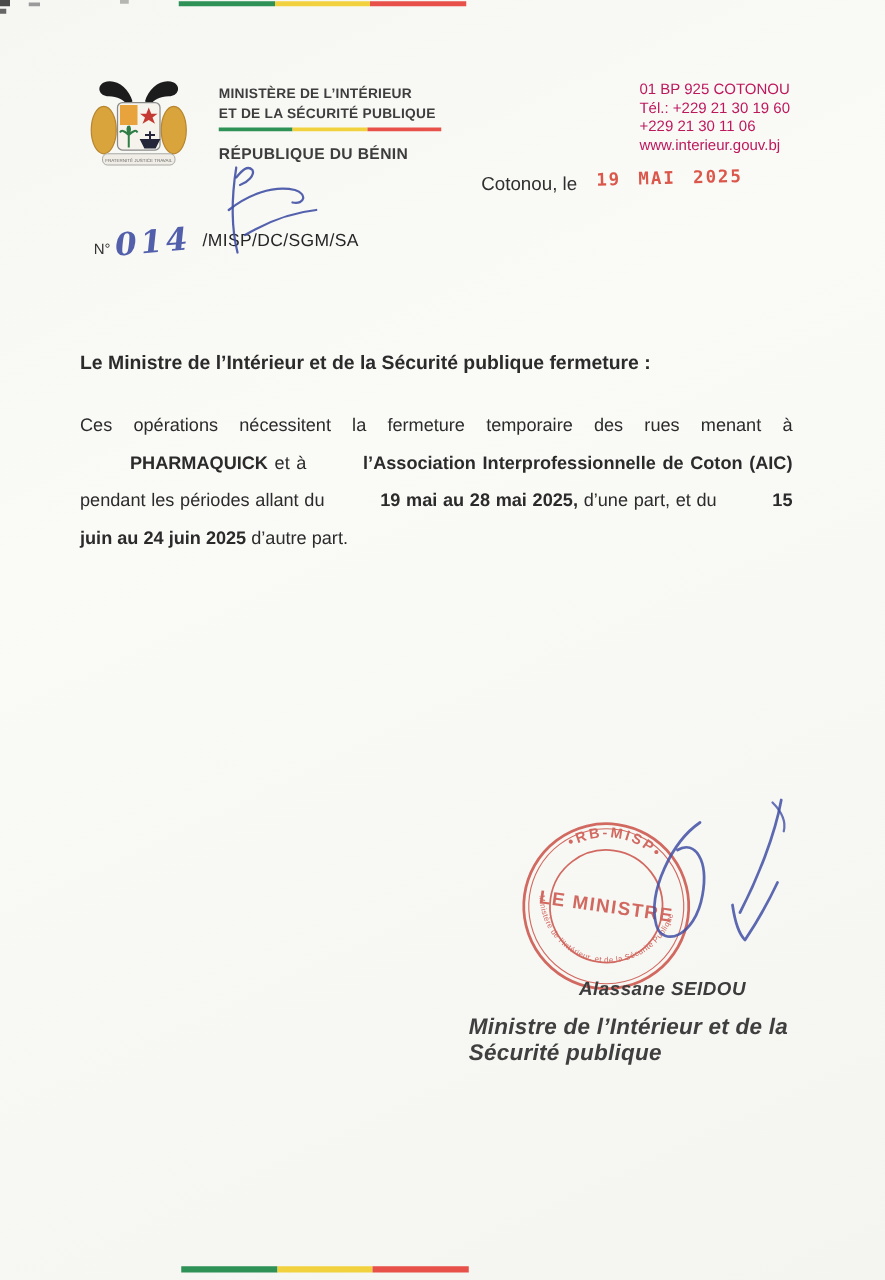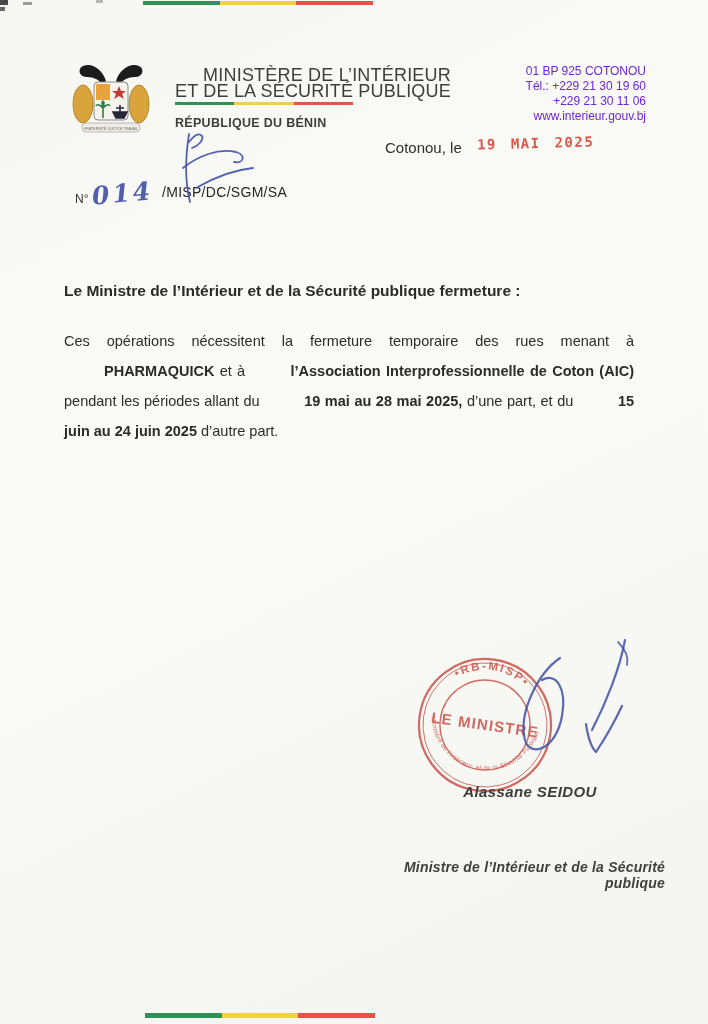--- a/index.html
+++ b/index.html
@@ -13,25 +13,25 @@
   
   .flag-bar{position:absolute;display:flex;}
   .flag-bar span{flex:1;height:100%;}
   .flag-top{left:143px;top:1px;width:230px;height:4px;}
   .flag-bottom{left:145px;top:1013px;width:230px;height:5px;}
   .seg-green{background:var(--flag-green);}
   .seg-yellow{background:var(--flag-yellow);}
   .seg-red{background:var(--flag-red);}
   
   .coa{position:absolute;left:70px;top:60px;width:82px;height:82px;}
-  .ministry{position:absolute;left:175px;top:67px;font-size:18px;line-height:16px;
-    color:#3d3d3d;font-weight:normal;letter-spacing:0.2px;text-align:right;}
+  .ministry{position:absolute;left:175px;top:67px;font-size:11px;line-height:16px;
+    color:#3d3d3d;font-weight:bold;letter-spacing:0.2px;}
   .header-divider{left:175px;top:102px;width:178px;height:3px;}
   .republic{position:absolute;left:175px;top:116px;font-size:12.5px;font-weight:bold;color:#3d3d3d;letter-spacing:0.3px;}
-  .contact{position:absolute;right:62px;top:64px;text-align:right;font-size:12px;line-height:15px;color:#6d28d9;}
+  .contact{position:absolute;right:76px;top:64px;font-size:12px;line-height:15px;color:#be185d;}
   
   .dateline-place{position:absolute;left:385px;top:139px;font-size:15px;color:#2e2e2e;}
   .date-stamp{position:absolute;left:477px;top:135px;font-family:"DejaVu Sans Mono",monospace;
     font-weight:bold;font-size:14px;letter-spacing:1.5px;word-spacing:4px;
     color:var(--date-red);transform:rotate(-1.5deg);opacity:.95;}
   
   .ref-prefix{position:absolute;left:75px;top:192px;font-size:12px;color:#333;}
   .ref-number{position:absolute;left:92px;top:179px;font-family:"DejaVu Serif",serif;
     font-style:italic;font-weight:600;font-size:25px;letter-spacing:3px;
     color:var(--ink-blue);transform:rotate(-5deg);opacity:.9;}
@@ -43,22 +43,22 @@
   .para{font-size:14.5px;line-height:30px;text-align:justify;margin:0 0 18px 0;}
   .para .b{font-weight:bold;margin-left:40px;}
   
   .stamp-svg{position:absolute;left:400px;top:640px;width:170px;height:170px;}
   .signature-svg{position:absolute;left:468px;top:628px;width:180px;height:170px;}
   .stamp-stroke{stroke:var(--stamp-red);fill:none;}
   .stamp-fill{fill:var(--stamp-red);stroke:none;}
   .ink{stroke:var(--ink-blue);fill:none;stroke-linecap:round;stroke-linejoin:round;}
   .signatory-name{position:absolute;left:390px;top:783px;width:280px;text-align:center;
     font-size:15px;font-weight:bold;font-style:italic;color:#3c3c3c;letter-spacing:0.4px;}
-  .signatory-title{position:absolute;left:375px;top:811px;width:290px;text-align:right;
-    font-size:14px;font-weight:bold;font-style:italic;color:#3f3f3f;letter-spacing:0.2px;margin-top:48px;}
+  .signatory-title{position:absolute;left:375px;top:811px;width:290px;text-align:left;
+    font-size:18px;font-weight:bold;font-style:italic;color:#3f3f3f;letter-spacing:0.2px;}
 </style>
 </head>
 <body>
 
 <div class="speck" style="left:0;top:0;width:8px;height:5px;"></div>
 <div class="speck" style="left:0;top:7px;width:5px;height:4px;background:#666;"></div>
 <div class="speck" style="left:23px;top:2px;width:9px;height:3px;background:#9a9a9a;"></div>
 <div class="speck" style="left:96px;top:0;width:7px;height:3px;background:#b5b5b2;"></div>
 
 <div class="flag-bar flag-top">

